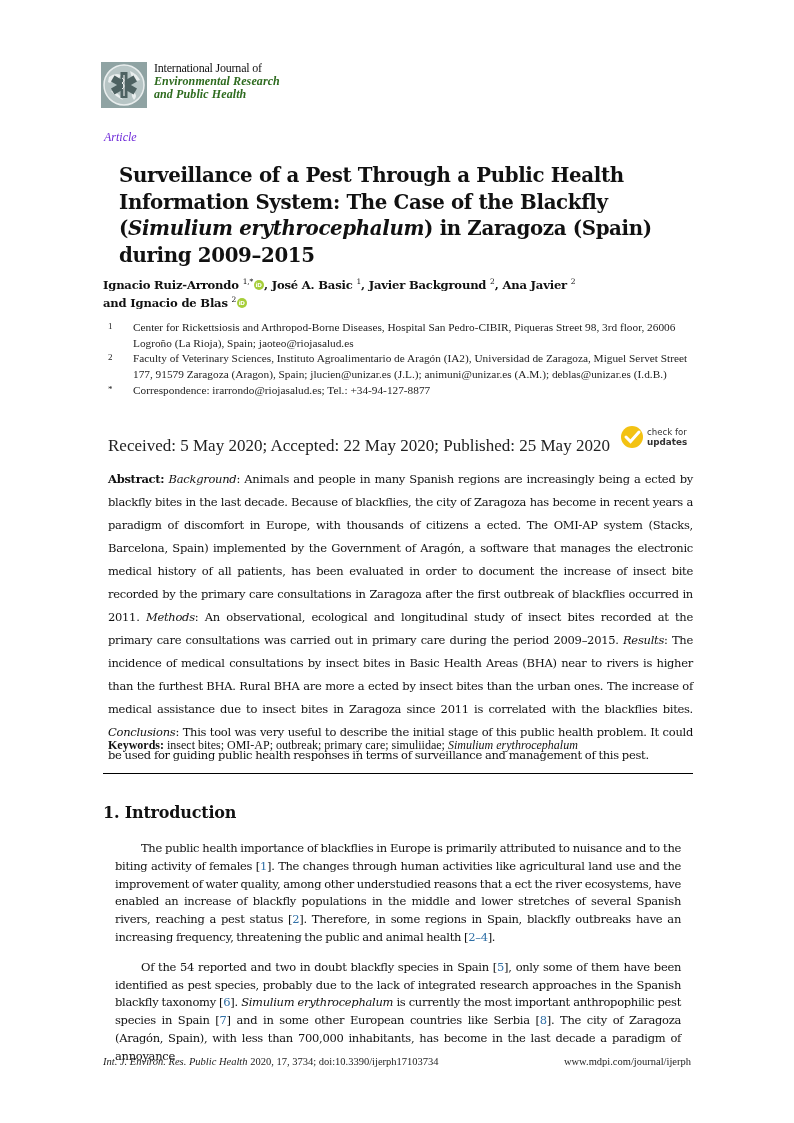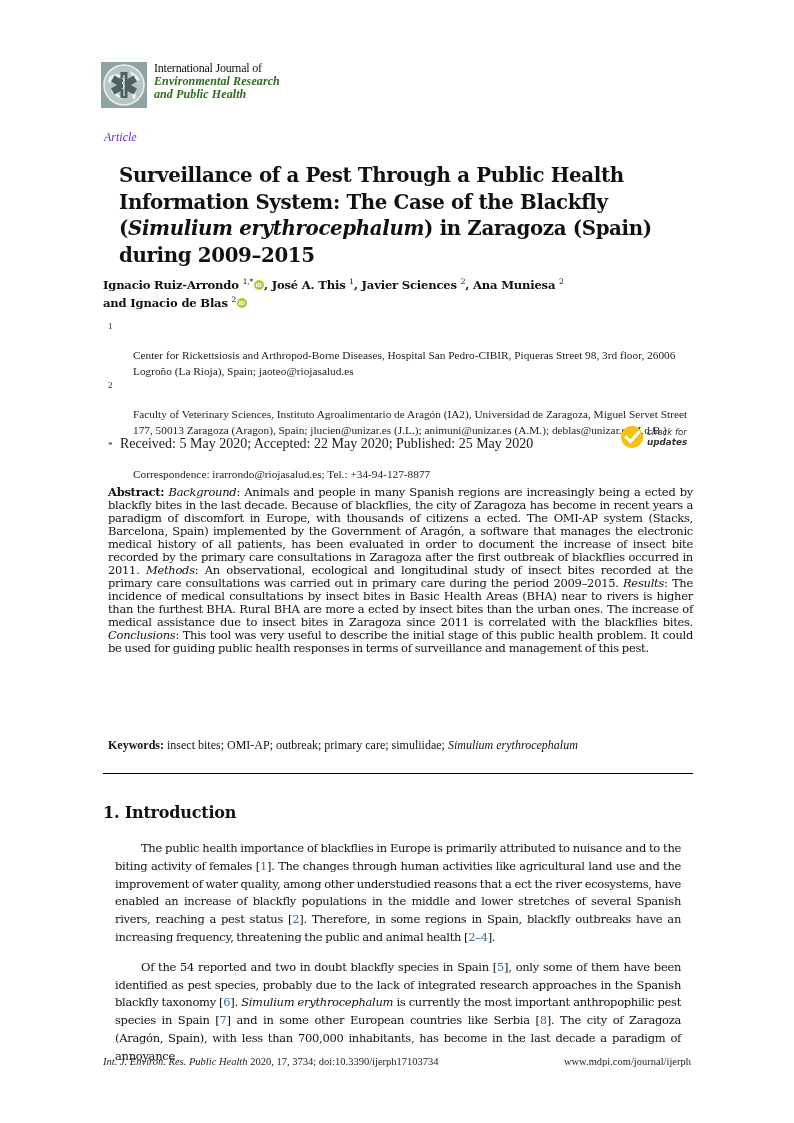--- a/index.html
+++ b/index.html
@@ -25,33 +25,33 @@
              font-weight: bold; font-size: 11.6px; line-height: 18px; color: #111; letter-spacing: -0.2px; }
   .authors sup { font-size: 7.5px; font-weight: normal; vertical-align: 5px; line-height: 0; }
   .orcid { display: inline-block; width: 10px; height: 10px; border-radius: 50%; background: #a6ce39;
            vertical-align: -1px; margin-left: 1px; position: relative; }
   .orcid::after { content: "iD"; position: absolute; left: 1.5px; top: 1px; font-size: 5.5px; color: #fff; font-family: "DejaVu Sans", sans-serif; line-height: 8px; }
 
   .affils { position: absolute; left: 108px; top: 320px; width: 590px; font-family: "Liberation Serif", serif;
             font-size: 11.3px; line-height: 15.7px; color: #222; }
   .affil { display: flex; }
   .affil-mark { width: 25px; flex: none; font-size: 9px; line-height: 12px; }
-  .affil-text { flex: 1; margin-top: 28px; }
+  .affil-text { flex: 1; }
 
-  .dates { position: absolute; left: 108px; top: 436px; font-family: "Liberation Serif", serif; font-size: 14px; color: #222; margin-left: 12px; }
+  .dates { position: absolute; left: 108px; top: 436px; font-family: "Liberation Serif", serif; font-size: 17px; color: #222; }
 
   .check-updates { position: absolute; left: 621px; top: 425px; width: 74px; height: 24px; display: flex; align-items: center; cursor: pointer; }
   .check-circle { width: 22px; height: 22px; border-radius: 50%; background: #f3c213; position: relative; flex: none; }
   .check-circle svg { position: absolute; left: 0; top: 0; }
-  .check-text { margin-left: 4px; font-family: "DejaVu Sans", sans-serif; line-height: 10px; font-style: italic; }
+  .check-text { margin-left: 4px; font-family: "DejaVu Sans", sans-serif; line-height: 10px; }
   .check-l1 { font-size: 8.6px; color: #333; }
   .check-l2 { font-size: 8.8px; font-weight: bold; color: #333; }
 
-  .abstract { position: absolute; left: 108px; top: 486px; width: 585px; font-family: "DejaVu Serif", serif;
-              font-size: 11.5px; line-height: 13px; color: #111; text-align: justify; letter-spacing: -0.28px; word-spacing: -0.4px; }
+  .abstract { position: absolute; left: 108px; top: 468px; width: 585px; font-family: "DejaVu Serif", serif;
+              font-size: 11.5px; line-height: 23px; color: #111; text-align: justify; letter-spacing: -0.28px; word-spacing: -0.4px; }
   .abstract b { font-weight: bold; }
   .keywords { position: absolute; left: 108px; top: 736px; width: 585px; font-family: "Liberation Serif", serif;
               font-size: 12px; line-height: 18px; color: #111; }
   .rule { position: absolute; left: 103px; top: 773px; width: 590px; height: 1px; background: #000; }
 
   .section-head { position: absolute; left: 103px; top: 803px; font-family: "DejaVu Serif", serif;
                   font-weight: bold; font-size: 16px; color: #111; letter-spacing: -0.2px; margin: 0; }
 
   .body-text { position: absolute; left: 103px; top: 828px; width: 590px; font-family: "DejaVu Serif", serif;
                font-size: 11.5px; line-height: 17.8px; color: #111; text-align: justify; letter-spacing: -0.3px; word-spacing: -0.5px; }
@@ -90,31 +90,31 @@
       <div class="journal-line2">Environmental Research</div>
       <div class="journal-line3">and Public Health</div>
     </div>
   </div>
 
   <div class="article-type">Article</div>
 
   <h1 class="title"><span>Surveillance of a Pest Through a Public Health Information System: The Case of the Blackfly (</span><i>Simulium erythrocephalum</i><span>) in Zaragoza (Spain) during 2009–2015</span></h1>
 
   <div class="authors">
-    <span><span>Ignacio Ruiz-Arrondo</span> <sup>1,*</sup></span><span class="orcid"></span><span>, </span><span><span>José A. This</span> <sup>1</sup></span><span>, </span><span><span>Javier Sciences</span> <sup>2</sup></span><span>, </span><span><span>Ana Muniesa</span> <sup>2</sup></span><br><span><span>and Ignacio de Blas</span> <sup>2</sup></span><span class="orcid"></span>
+    <span><span>Ignacio Ruiz-Arrondo</span> <sup>1,*</sup></span><span class="orcid"></span><span>, </span><span><span>José A. Basic</span> <sup>1</sup></span><span>, </span><span><span>Javier Background</span> <sup>2</sup></span><span>, </span><span><span>Ana Javier</span> <sup>2</sup></span><br><span><span>and Ignacio de Blas</span> <sup>2</sup></span><span class="orcid"></span>
   </div>
 
   <div class="affils">
     <div class="affil">
       <span class="affil-mark">1</span>
       <span class="affil-text">Center for Rickettsiosis and Arthropod-Borne Diseases, Hospital San Pedro-CIBIR, Piqueras Street 98, 3rd floor, 26006 Logroño (La Rioja), Spain; jaoteo@riojasalud.es</span>
     </div>
     <div class="affil">
       <span class="affil-mark">2</span>
-      <span class="affil-text">Faculty of Veterinary Sciences, Instituto Agroalimentario de Aragón (IA2), Universidad de Zaragoza, Miguel Servet Street 177, 50013 Zaragoza (Aragon), Spain; jlucien@unizar.es (J.L.); animuni@unizar.es (A.M.); deblas@unizar.es (I.d.B.)</span>
+      <span class="affil-text">Faculty of Veterinary Sciences, Instituto Agroalimentario de Aragón (IA2), Universidad de Zaragoza, Miguel Servet Street 177, 91579 Zaragoza (Aragon), Spain; jlucien@unizar.es (J.L.); animuni@unizar.es (A.M.); deblas@unizar.es (I.d.B.)</span>
     </div>
     <div class="affil">
       <span class="affil-mark">*</span>
       <span class="affil-text">Correspondence: irarrondo@riojasalud.es; Tel.: +34-94-127-8877</span>
     </div>
   </div>
 
   <div class="dates">Received: 5 May 2020; Accepted: 22 May 2020; Published: 25 May 2020</div>
 
   <div class="check-updates">

